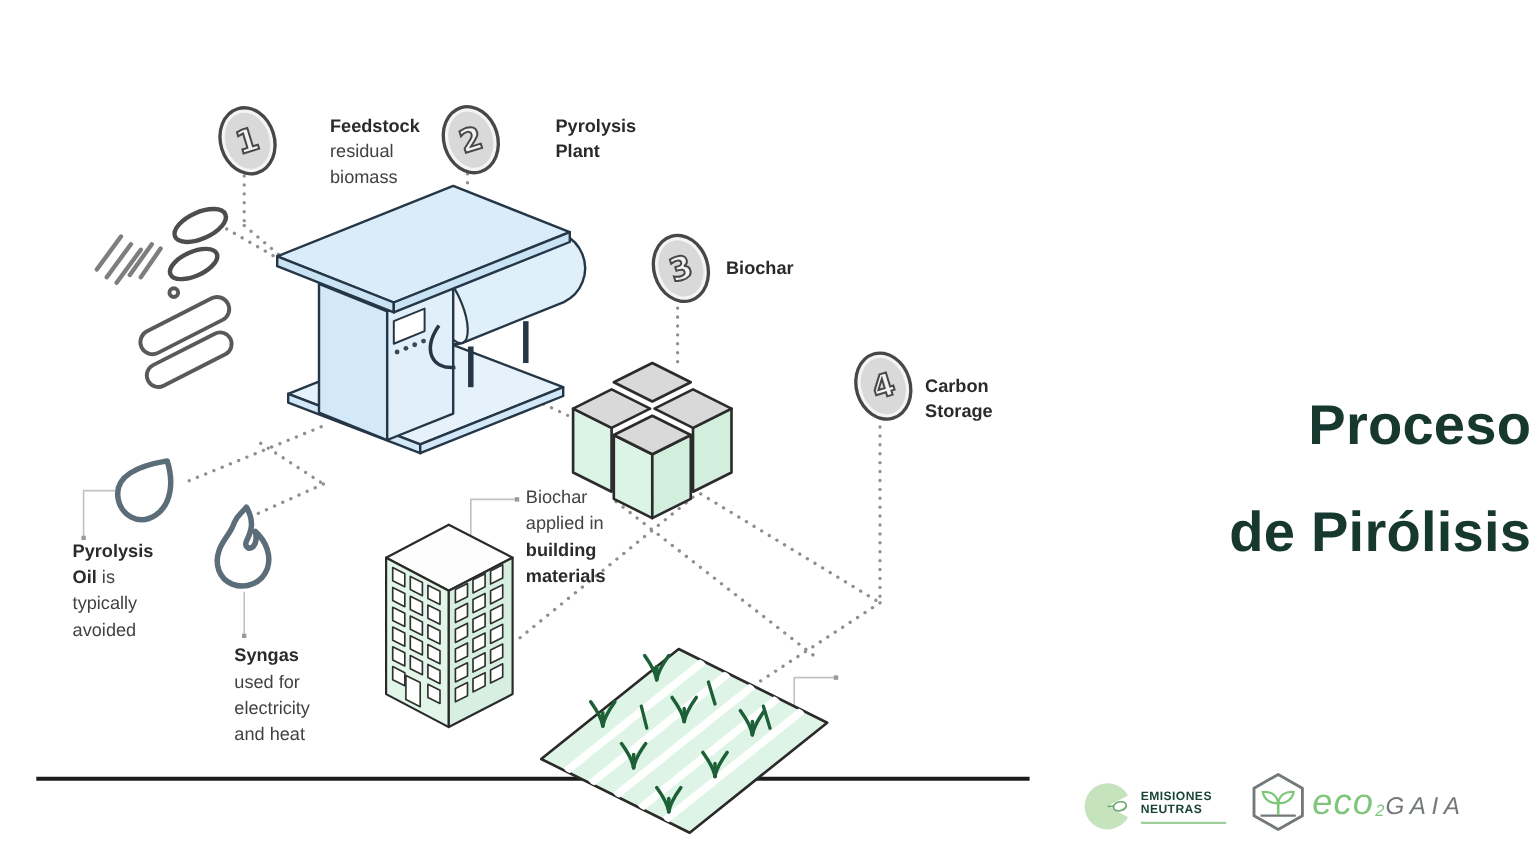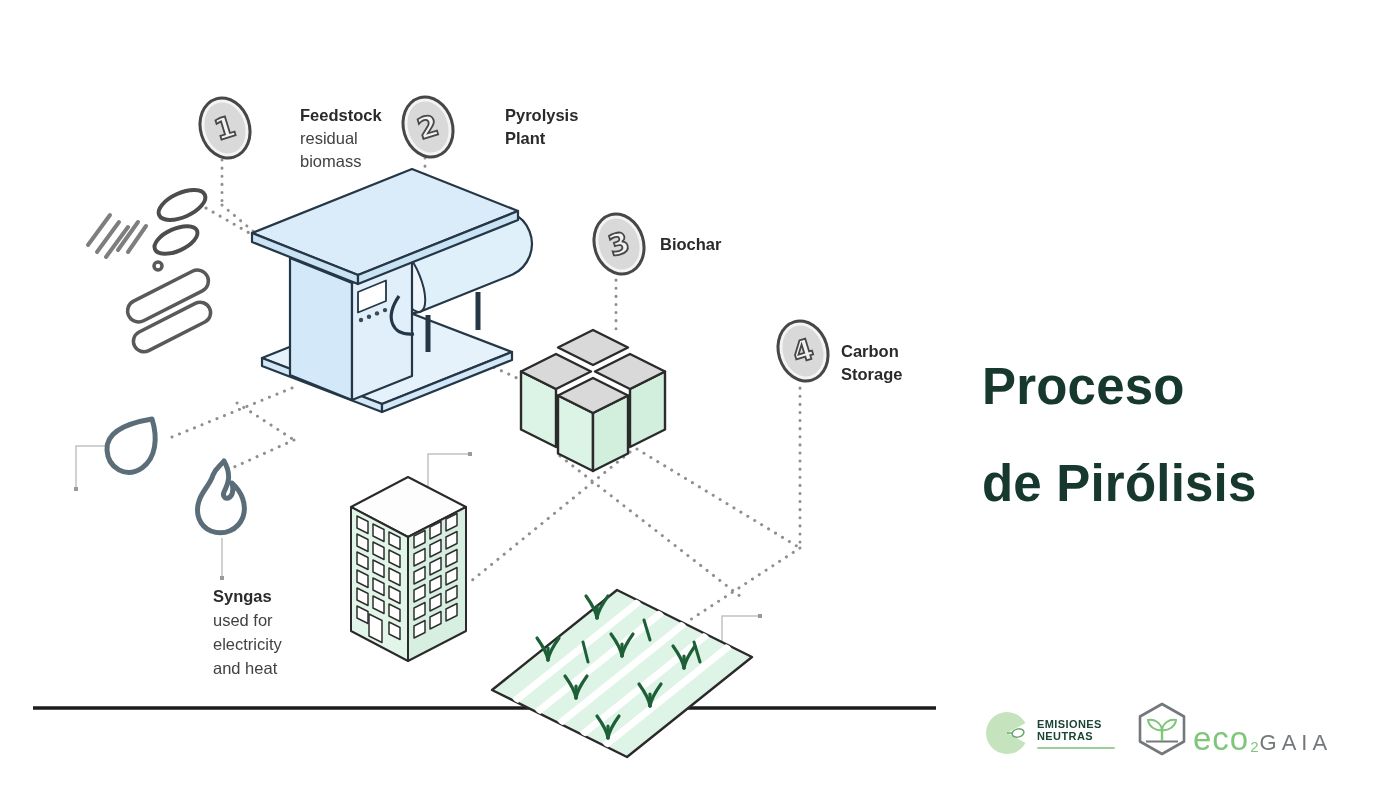--- a/index.html
+++ b/index.html
@@ -21,26 +21,26 @@
   .s2{left:462px;top:104px;width:80px;margin-left:43px;}
   .s3{left:660px;top:233px;width:110px;}
   .s4{left:841px;top:340px;width:75px;}
   .note{line-height:24px;}
   .oil{left:66px;top:489px;width:78px;}
   .syngas{left:213px;top:584px;width:84px;}
   .building-note{left:478px;top:440px;width:88px;}
   .agri-note{left:768px;top:606px;width:96px;}
   
   .title{position:absolute;left:982px;top:338px;width:410px;font-size:51px;line-height:97px;
-         font-weight:700;color:#16382f;letter-spacing:.2px;}
+         font-weight:700;color:#16382f;letter-spacing:.2px;text-align:right;}
   
   .logo-em{position:absolute;left:984px;top:706px;display:flex;align-items:center;}
   .em-text{margin-left:7px;font-size:11px;line-height:12.5px;font-weight:700;color:#1a4434;letter-spacing:.4px;}
   .em-tag{width:78px;height:2px;background:#9ccf9a;margin-top:4px;border-radius:1px;}
-  .logo-eco{position:absolute;left:1136px;top:700px;display:flex;align-items:flex-end;}
+  .logo-eco{position:absolute;left:1136px;top:700px;display:flex;align-items:center;font-style:italic;}
   .eco-word{margin-left:5px;display:flex;align-items:baseline;}
   .eco-green{font-size:33px;font-weight:500;color:#7fc67b;letter-spacing:1px;}
   .eco-sub{font-size:15px;font-weight:500;color:#7fc67b;position:relative;top:2px;margin:0 1px;}
   .eco-gaia{font-size:22px;font-weight:400;color:#73787a;letter-spacing:5px;}
 </style>
 </head>
 <body>
 
 <div class="stage">
 
@@ -238,22 +238,28 @@
   <div class="lbl s2">
     <span class="b">Pyrolysis Plant</span>
   </div>
   <div class="lbl s3">
     <span class="b">Biochar</span>
   </div>
   <div class="lbl s4">
     <span class="b">Carbon Storage</span>
   </div>
 
+  <div class="lbl note oil">
+    <span class="b">Pyrolysis Oil</span><span> is typically avoided</span>
+  </div>
   <div class="lbl note syngas">
     <span class="b">Syngas</span><span> used for electricity and heat</span>
+  </div>
+  <div class="lbl note building-note">
+    <span>Biochar applied in </span><span class="b">building materials</span>
   </div>
 
   <div class="title">
     <div>Proceso</div>
     <div>de Pirólisis</div>
   </div>
 
   <div class="logo-em">
     <svg width="46" height="54" viewBox="0 0 46 54">
       <path d="M41.5,17.1 A21,21 0 1 0 41.5,36.9 L23,27 Z" fill="#c5e3bd"></path>

